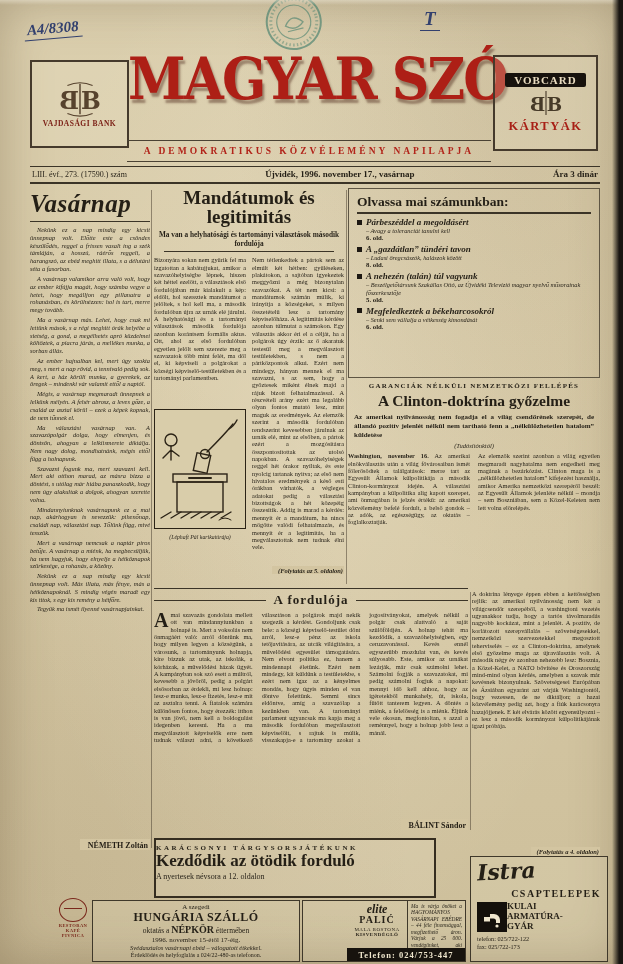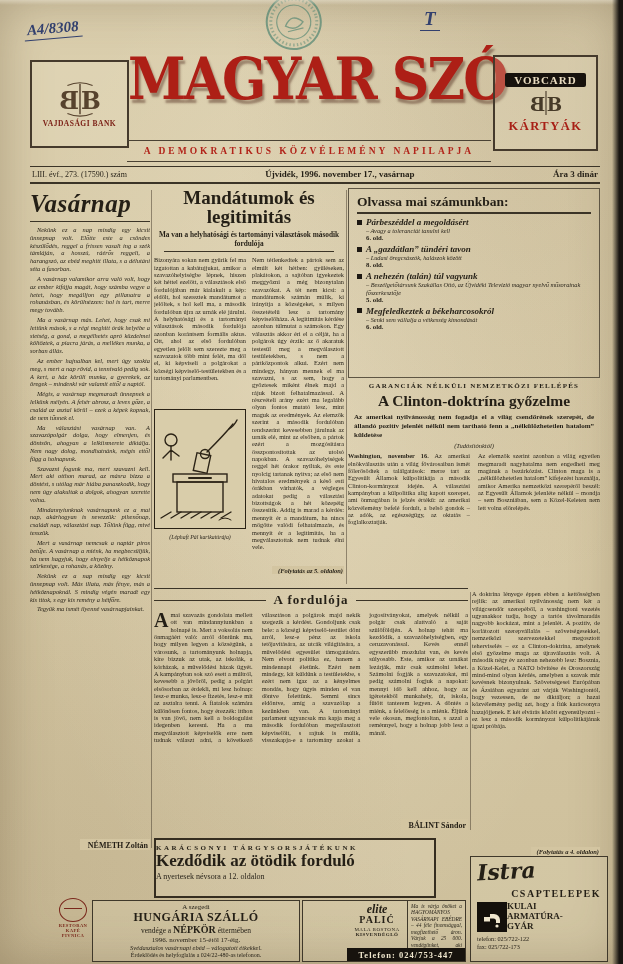--- a/index.html
+++ b/index.html
@@ -341,21 +341,21 @@
     <div class="oval"></div>
     <div class="t">RESTORAN</div>
     <div class="t">KAFÉ</div>
     <div class="t">PIVNICA</div>
   </div>
 
   <div class="ad ad-hung">
     <div class="ah-pre">A szegedi</div>
     <div class="ah-hotel">HUNGÁRIA SZÁLLÓ</div>
     <div class="ah-venue">
-      <span>vendége a</span>
+      <span>oktatás a</span>
       <b>NÉPKÖR</b>
       <span>éttermében</span>
     </div>
     <div class="ah-date">1996. november 15-étől 17-éig.</div>
     <div class="ah-note">Svédasztalos vasárnapi ebéd – válogatott étkekkel.</div>
     <div class="ah-phone">Érdeklődés és helyfoglalás a 024/22-480-as telefonon.</div>
   </div>
 
   <div class="ad ad-palic">
     <div class="ap-row">

